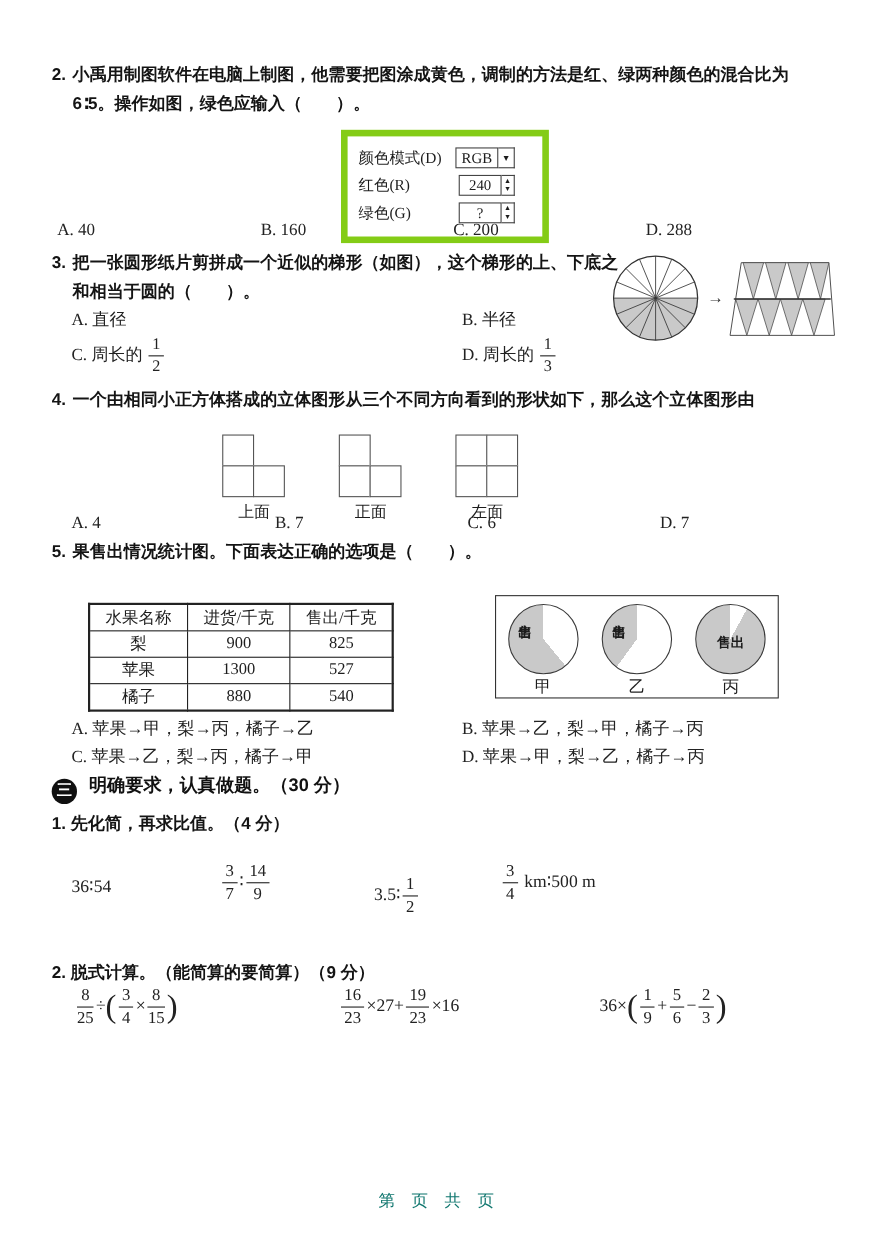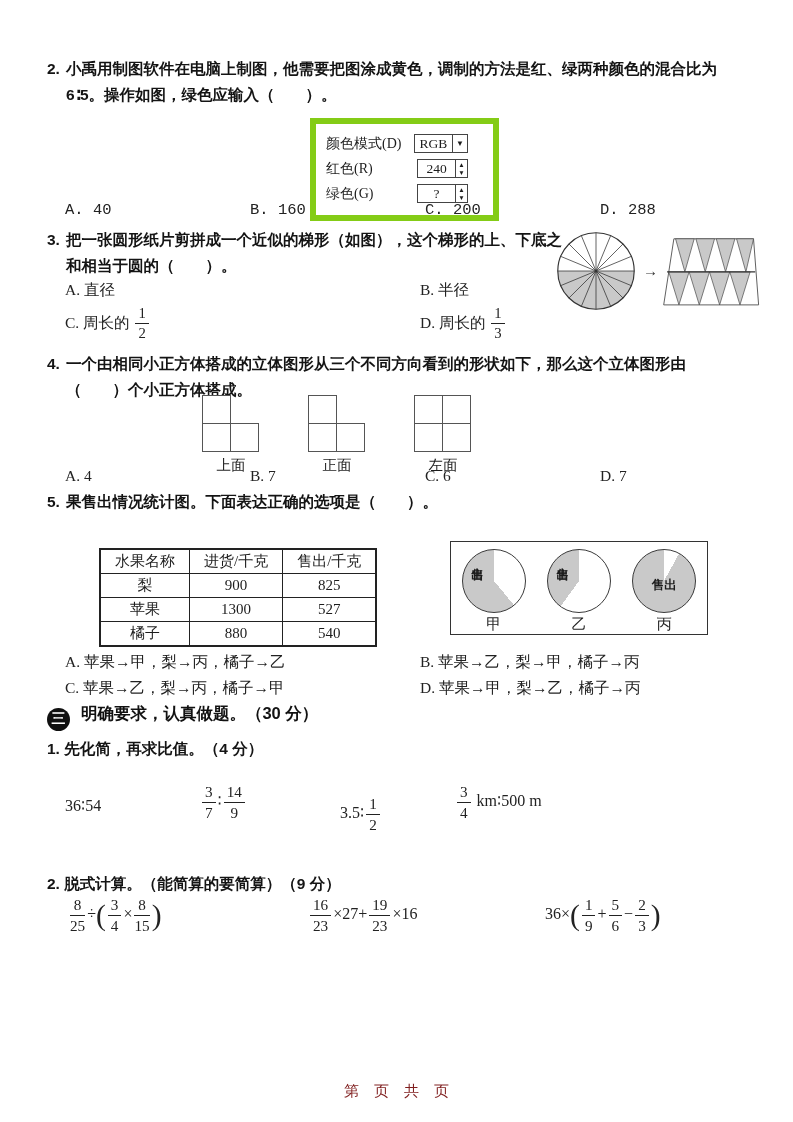--- a/index.html
+++ b/index.html
@@ -52,21 +52,21 @@
   .sold-v{position:absolute;left:7px;top:8px;writing-mode:vertical-rl;text-orientation:upright;
           font-size:12.5px;font-weight:700;line-height:1.1;}
   .sold-h{position:absolute;left:50%;top:57%;transform:translate(-50%,-50%);font-size:12.5px;font-weight:700;white-space:nowrap;}
   .pielab{font-size:15px;margin-top:2px;}
   
   .secicon{display:inline-flex;width:23px;height:23px;border-radius:50%;background:#101010;color:#fff;
            align-items:center;justify-content:center;font-size:14px;font-weight:700;margin-right:7px;
            font-family:"Liberation Sans",sans-serif;vertical-align:-4px;}
   .sectitle{font-family:"Liberation Sans",sans-serif;font-weight:700;font-size:16.5px;color:#111;}
   .subtitle{font-family:"Liberation Sans",sans-serif;font-weight:700;font-size:15.5px;color:#141414;}
-  .footer{width:100%;text-align:center;font-size:15px;color:#7f1d1d;}
+  .footer{width:100%;text-align:center;font-size:15px;color:#0f766e;}
 </style>
 </head>
 <body>
 
 <div class="page">
 
   <div class="abs" style="left:47px;top:56px;width:704px;">
     <div class="qwrap stem">
       <span class="qnum">2.</span>
       <div>小禹用制图软件在电脑上制图，他需要把图涂成黄色，调制的方法是红、绿两种颜色的混合比为</div>
@@ -97,21 +97,21 @@
       <span class="ctl">
         <span class="ctl-val">?</span>
         <span class="ctl-spin">
           <span>▲</span>
           <span>▼</span>
         </span>
       </span>
     </div>
   </div>
 
-  <div class="abs optgrid4" style="left:65px;top:201px;width:690px;font-family:Liberation Mono, monospace;">
+  <div class="abs optgrid4" style="left:52px;top:201px;width:690px;">
     <span class="opt">A. 40</span>
     <span class="opt">B. 160</span>
     <span class="opt">C. 200</span>
     <span class="opt">D. 288</span>
   </div>
 
   <div class="abs" style="left:47px;top:227px;width:515px;">
     <div class="qwrap stem">
       <span class="qnum">3.</span>
       <div>把一张圆形纸片剪拼成一个近似的梯形（如图），这个梯形的上、下底之</div>
@@ -167,21 +167,20 @@
         <span class="fn">1</span>
         <span class="fd">3</span>
       </span>
     </span>
   </div>
 
   <div class="abs" style="left:47px;top:351px;width:704px;">
     <div class="qwrap stem">
       <span class="qnum">4.</span>
       <div>一个由相同小正方体搭成的立体图形从三个不同方向看到的形状如下，那么这个立体图形由</div>
-      <div>（　　）个小正方体搭成。</div>
     </div>
   </div>
 
   <div class="abs views" style="left:202px;top:395px;gap:48px;">
     <div class="viewbox">
       <div class="cells">
         <div class="cell" style="left:0;top:0;"></div>
         <div class="cell" style="left:0;top:28px;"></div>
         <div class="cell" style="left:28px;top:28px;"></div>
       </div>
@@ -213,21 +212,21 @@
     <span class="opt">D. 7</span>
   </div>
 
   <div class="abs" style="left:47px;top:489px;width:704px;">
     <div class="qwrap stem">
       <span class="qnum">5.</span>
       <div>果售出情况统计图。下面表达正确的选项是（　　）。</div>
     </div>
   </div>
 
-  <table class="fruit abs" style="left:99px;top:548px;padding-left:44px;">
+  <table class="fruit abs" style="left:80px;top:548px;padding-left:44px;">
     <tbody>
       <tr>
         <th>水果名称</th>
         <th>进货/千克</th>
         <th>售出/千克</th>
       </tr>
       <tr>
         <td>梨</td>
         <td>900</td>
         <td>825</td>

